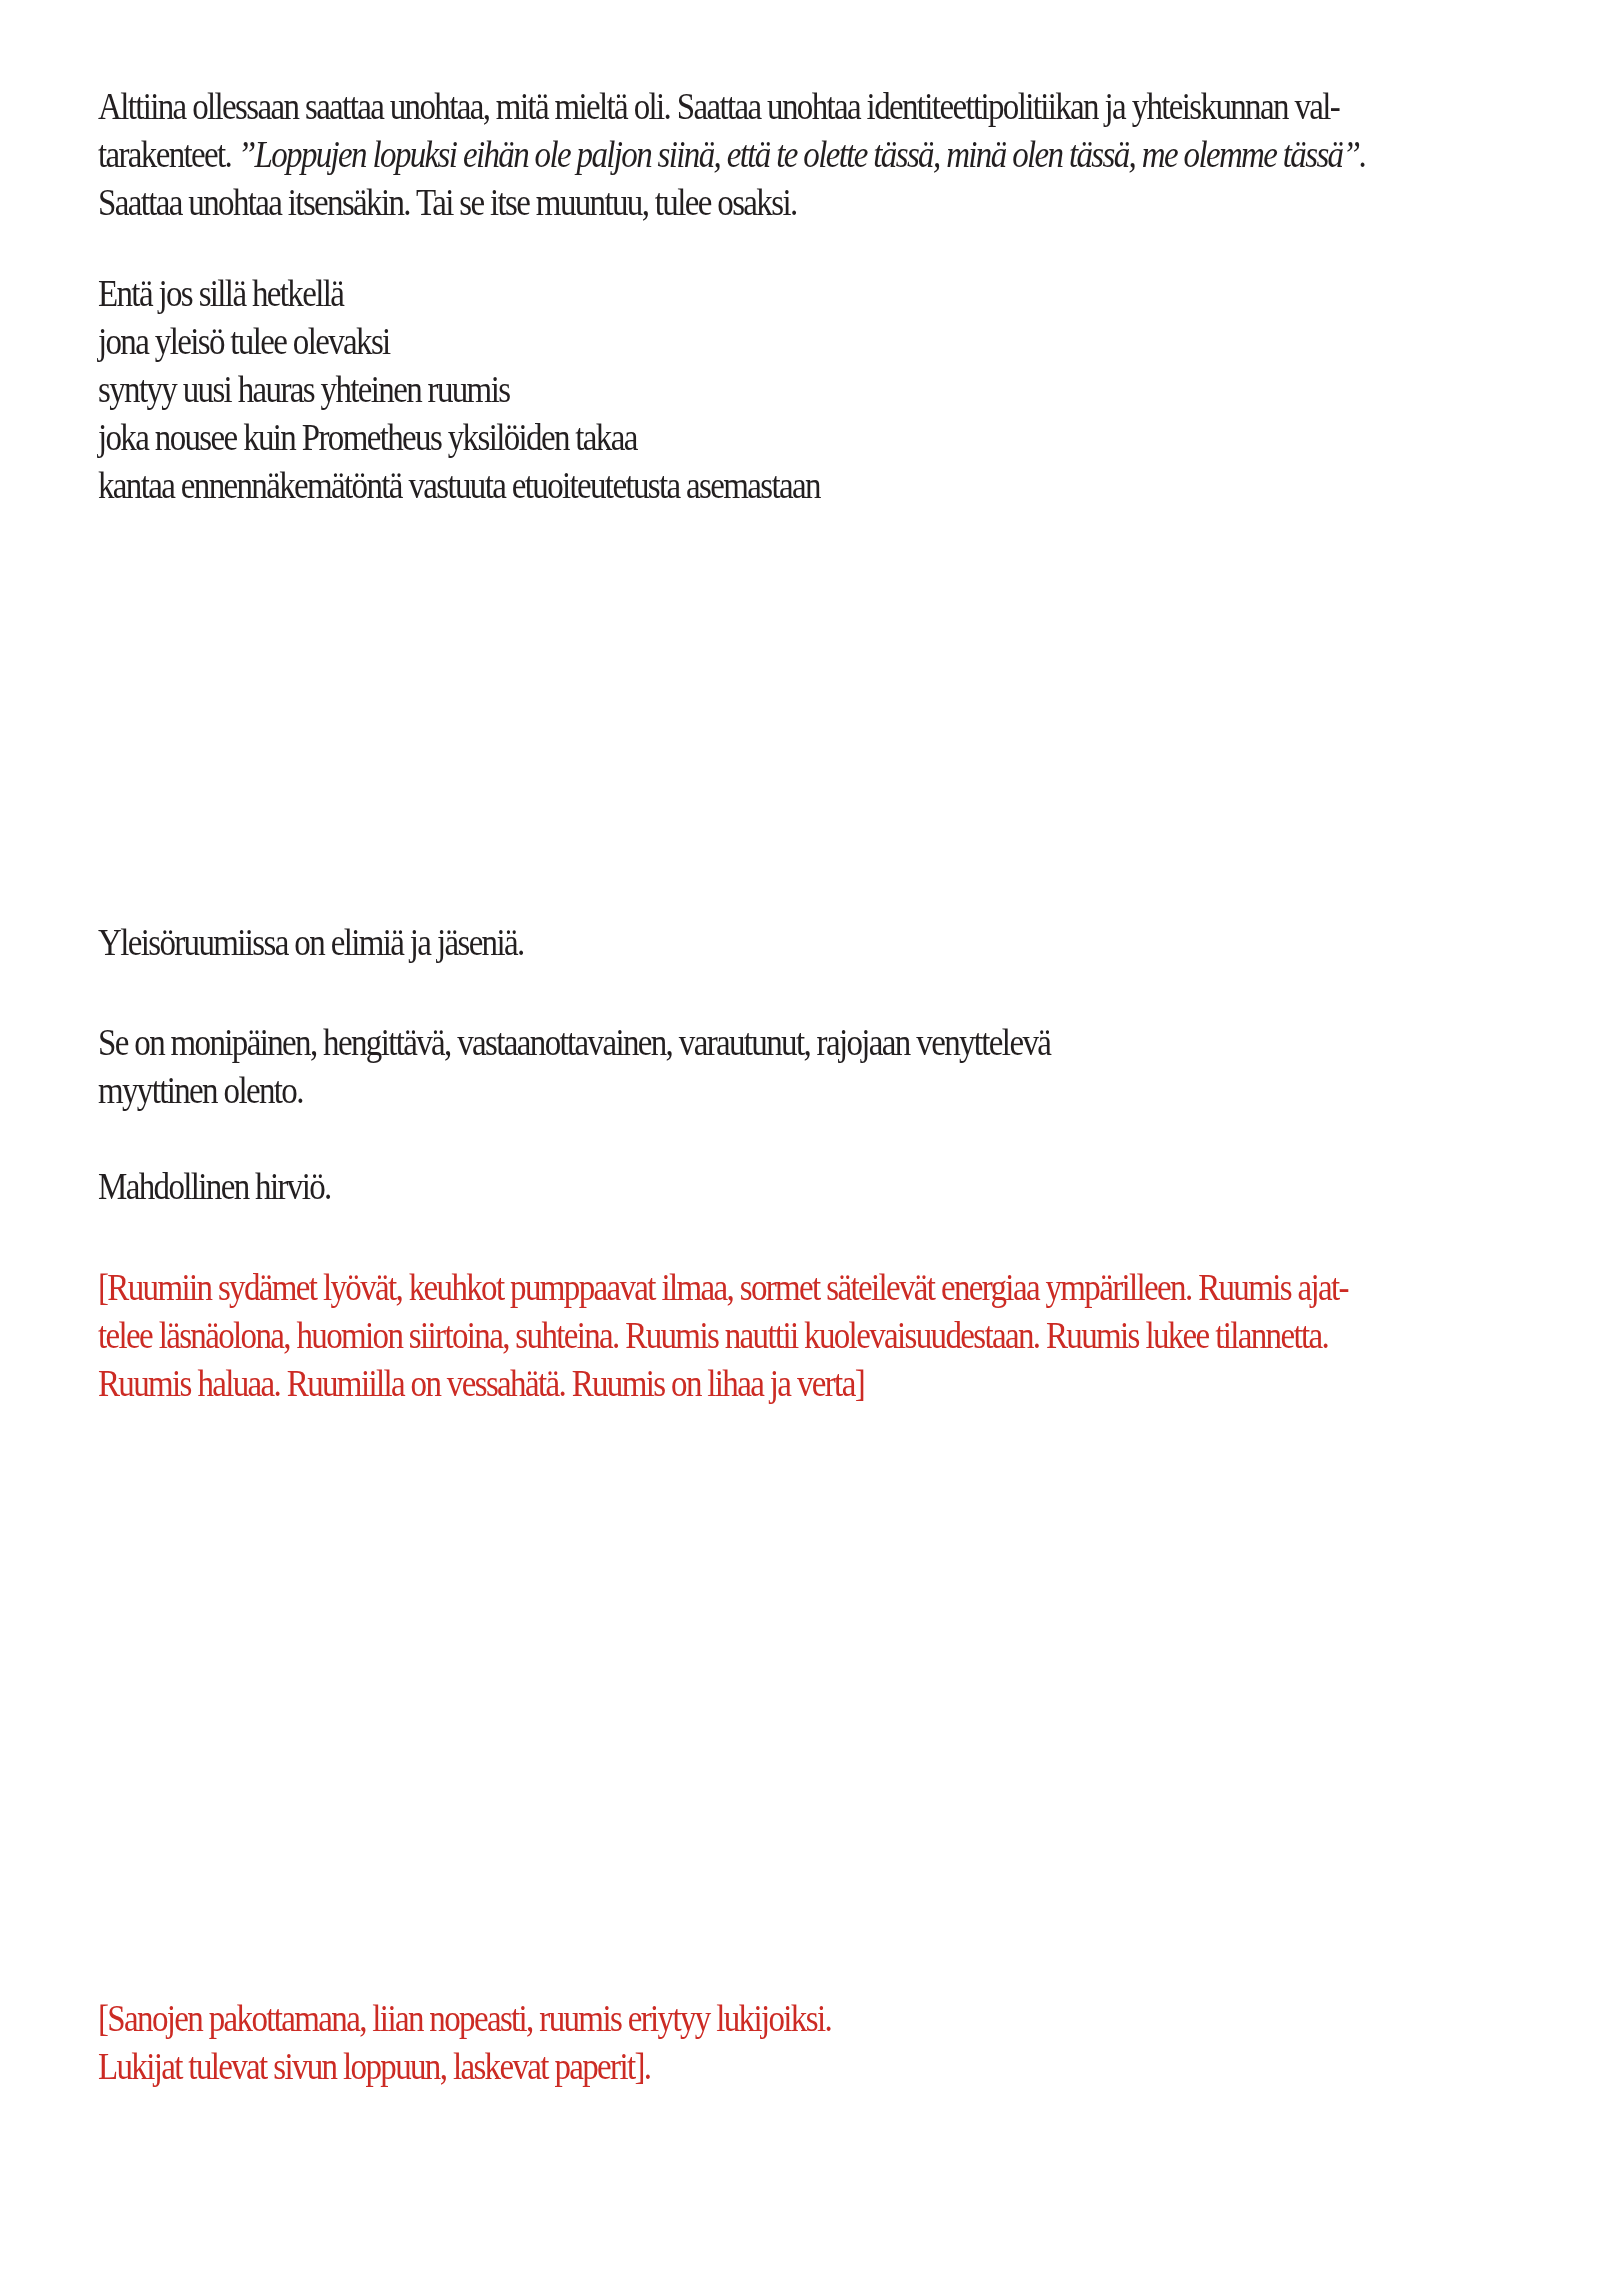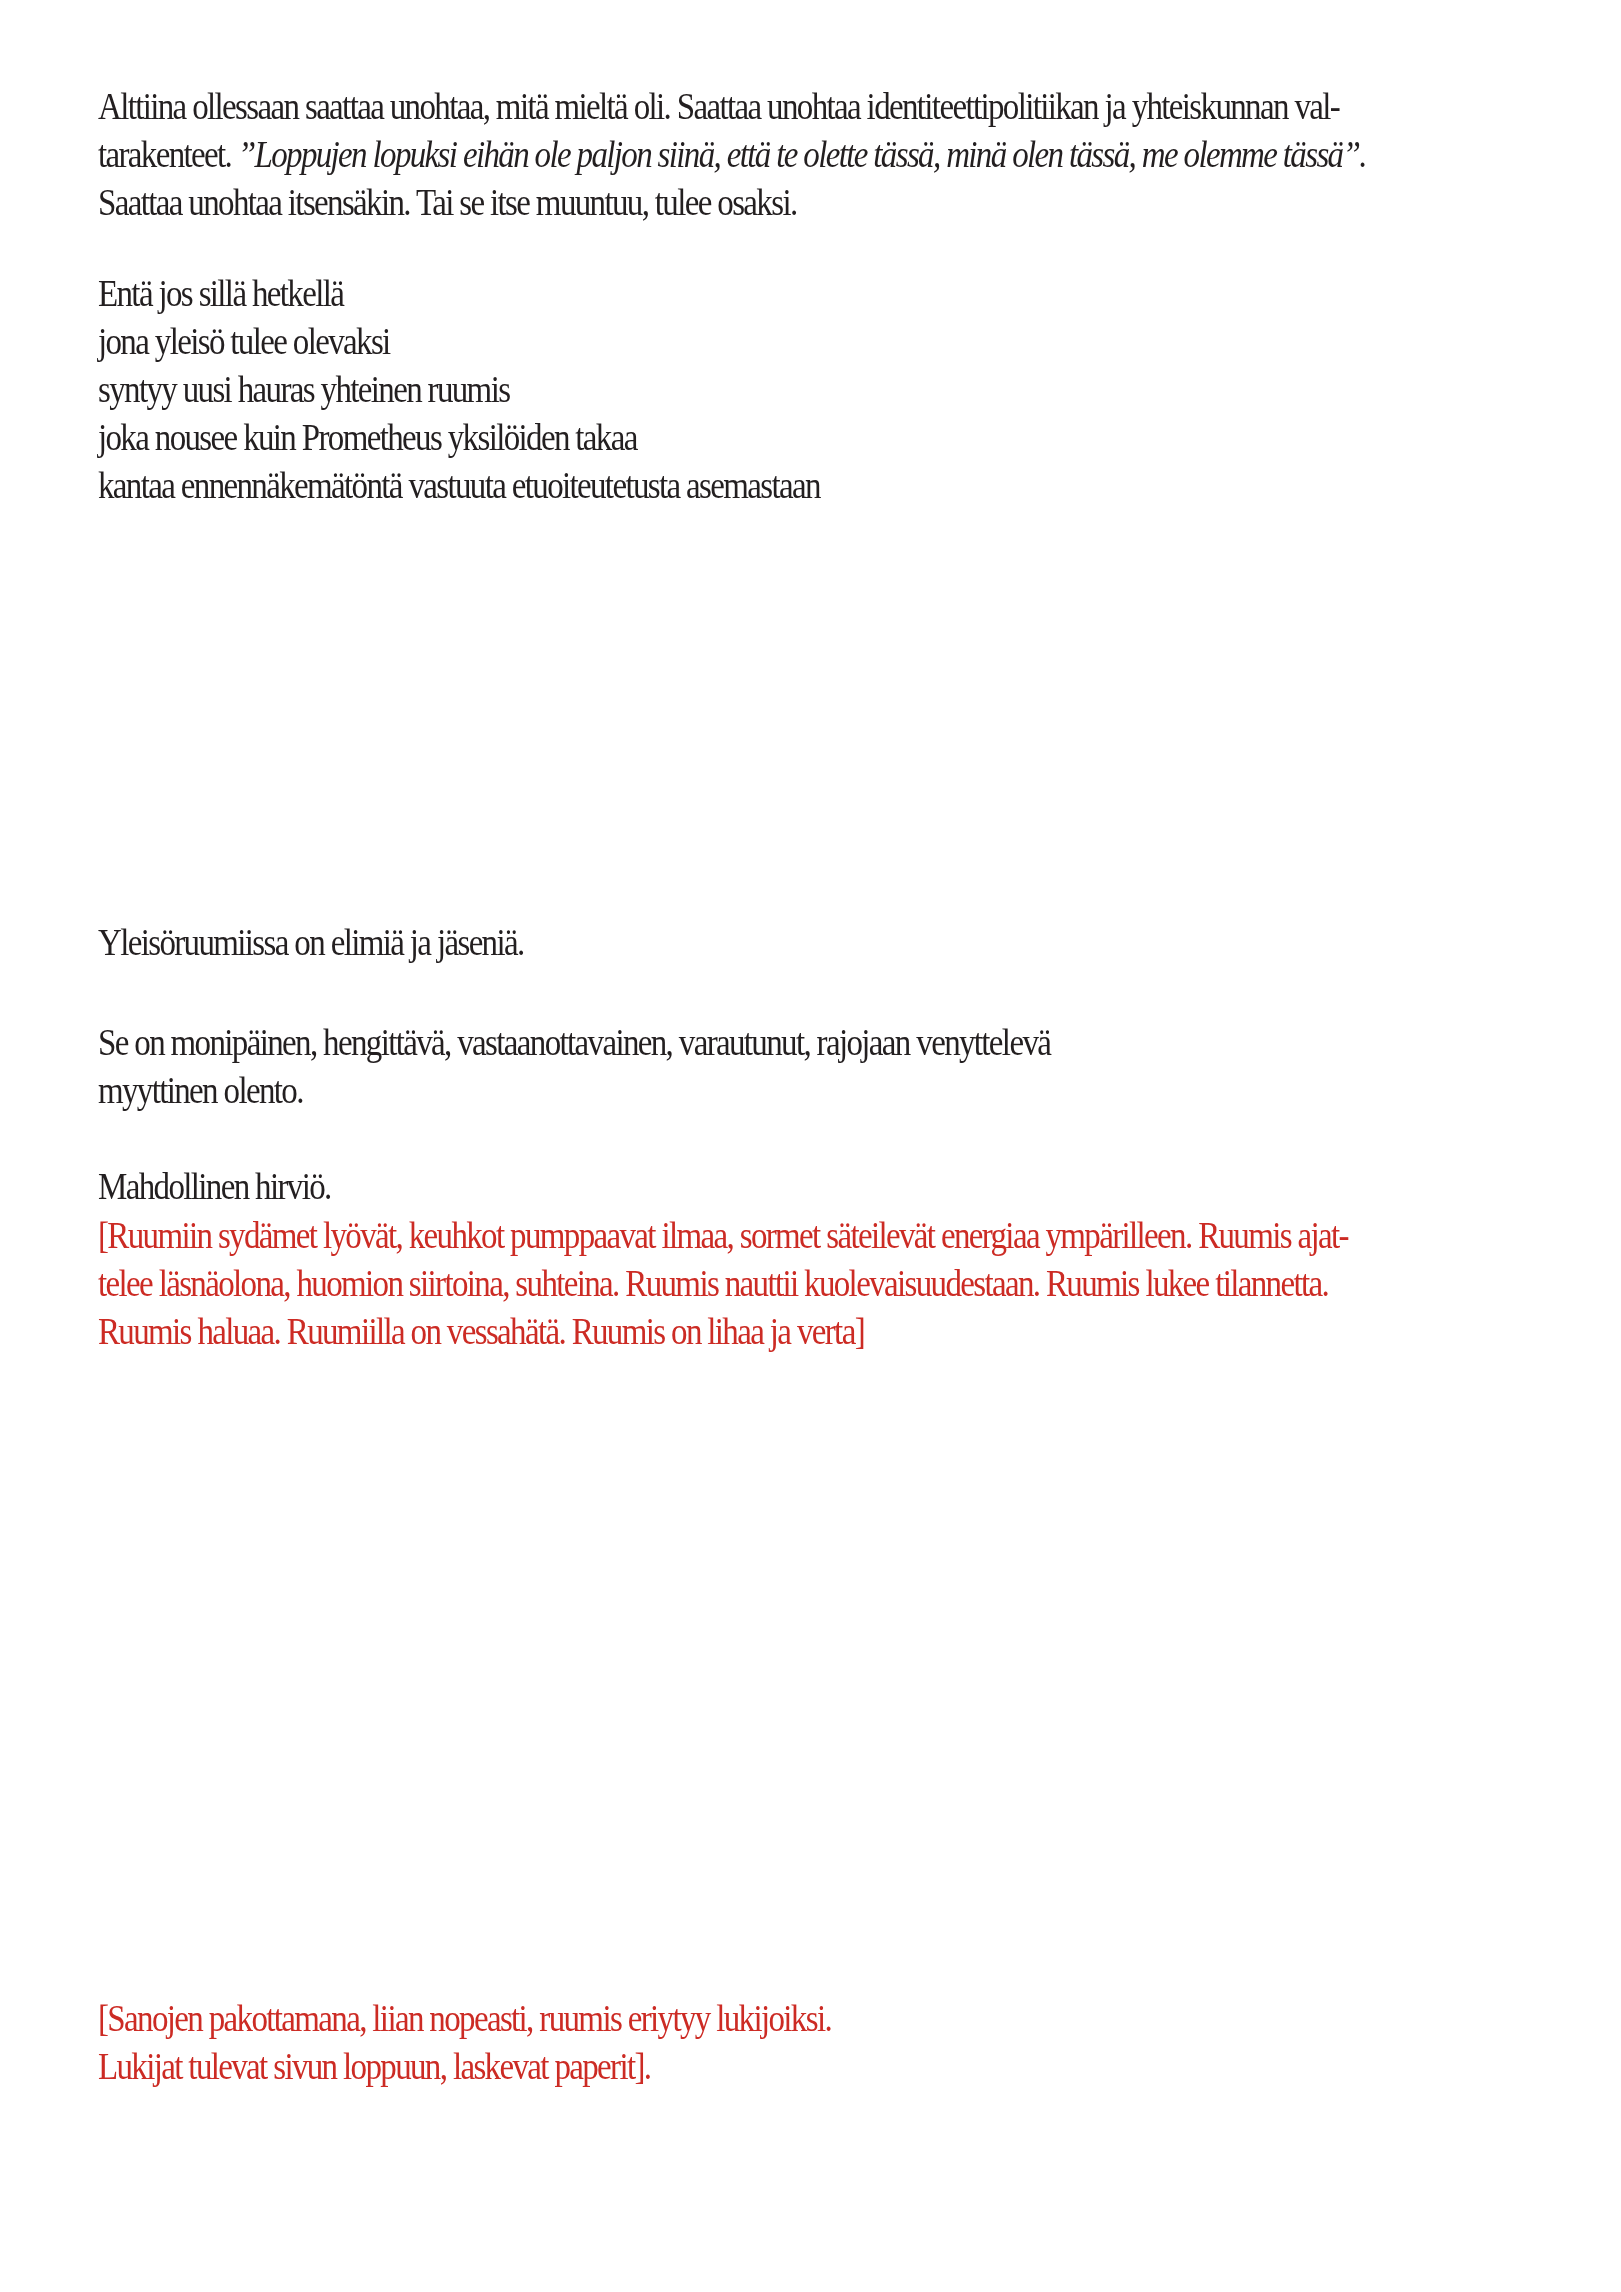--- a/index.html
+++ b/index.html
@@ -63,21 +63,21 @@
   </div>
 
   <div class="block" style="top:918px">
     <div class="line">Yleisöruumiissa on elimiä ja jäseniä.</div>
   </div>
 
   <div class="block" style="top:1162px">
     <div class="line">Mahdollinen hirviö.</div>
   </div>
 
-  <div class="block stage" style="top:1211px">
+  <div class="block stage" style="top:1263px">
     <div class="line">[Ruumiin sydämet lyövät, keuhkot pumppaavat ilmaa, sormet säteilevät energiaa ympärilleen. Ruumis ajat-</div>
     <div class="line">telee läsnäolona, huomion siirtoina, suhteina. Ruumis nauttii kuolevaisuudestaan. Ruumis lukee tilannetta.</div>
     <div class="line">Ruumis haluaa. Ruumiilla on vessahätä. Ruumis on lihaa ja verta]</div>
   </div>
 
 
 
   <div class="block stage" style="top:1994px">
     <div class="line">[Sanojen pakottamana, liian nopeasti, ruumis eriytyy lukijoiksi.</div>
     <div class="line">Lukijat tulevat sivun loppuun, laskevat paperit].</div>

